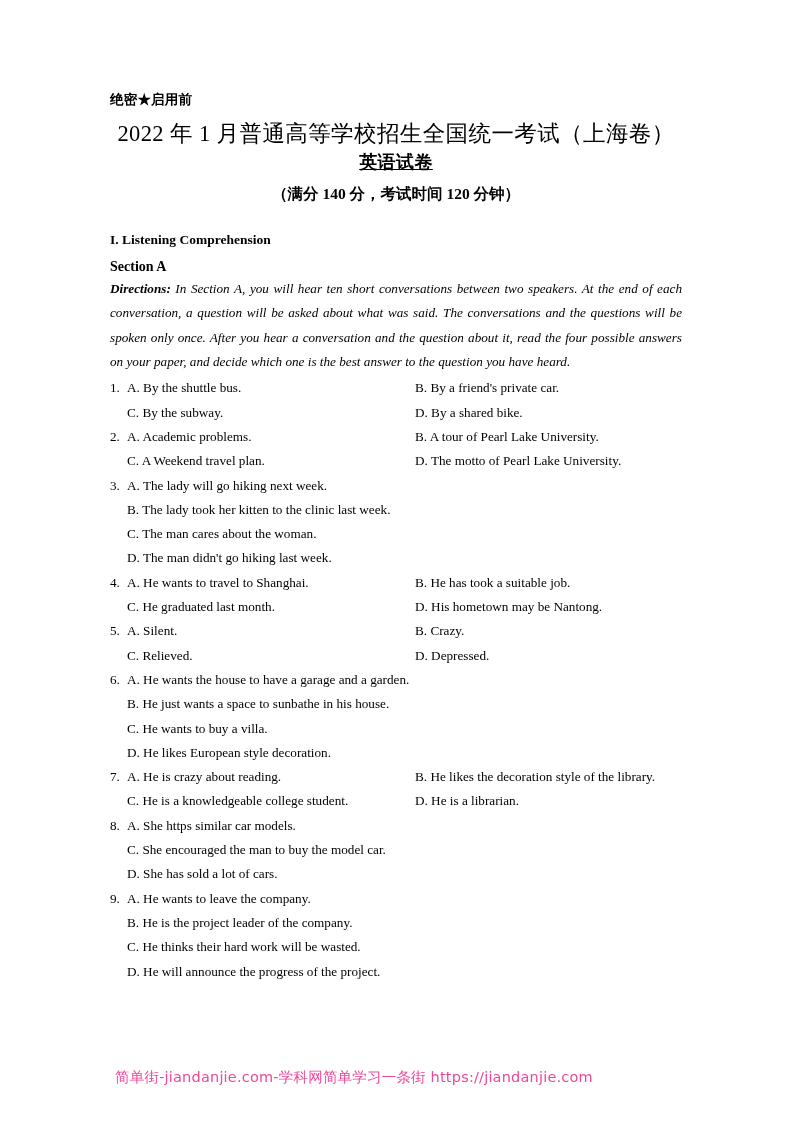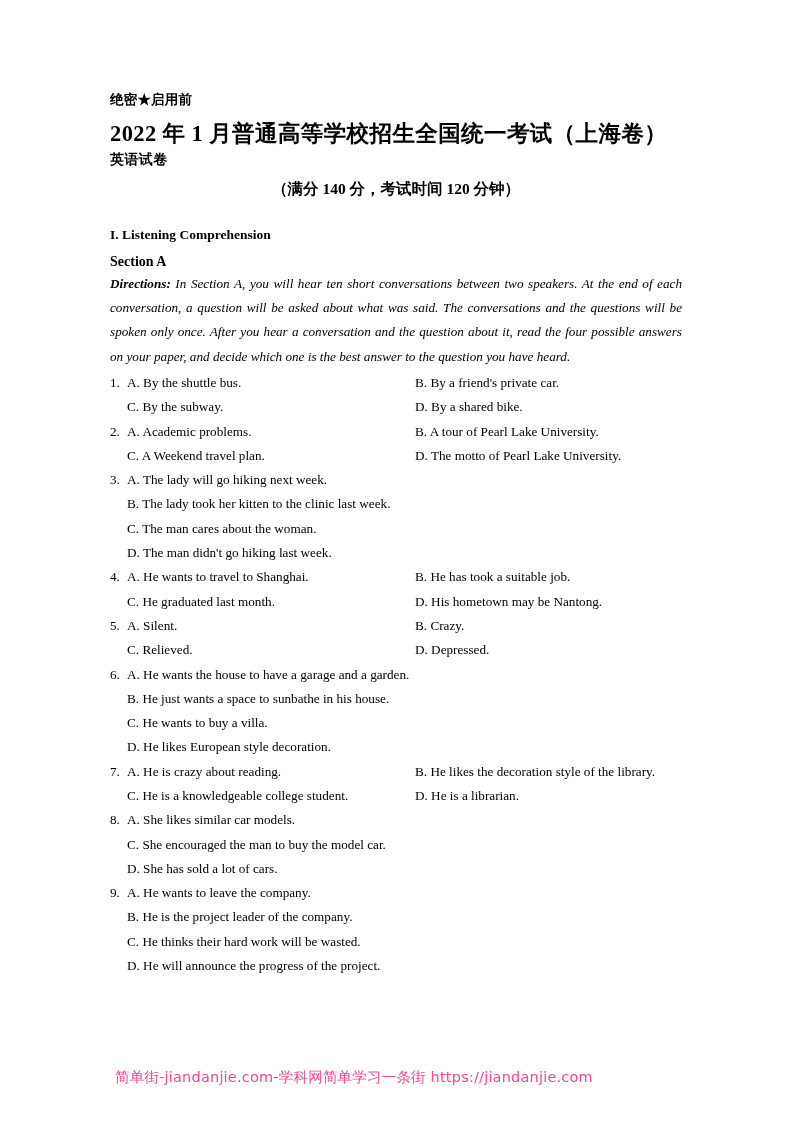--- a/index.html
+++ b/index.html
@@ -31,32 +31,34 @@
   
   .secrecy {
     margin-top: 92px;
     font-size: 13.5px;
     font-weight: bold;
     letter-spacing: 0.2px;
     line-height: 1.2;
   }
   .doc-title {
     margin-top: 11px;
-    text-align: left;
+    text-align: center;
     font-size: 22.5px;
-    font-weight: bold;
+    font-weight: normal;
     line-height: 1.36;
     letter-spacing: 0.4px;
     white-space: nowrap;
   }
   .doc-subject {
-    font-size: 14px;
+    text-align: center;
+    font-size: 18px;
     font-weight: bold;
     line-height: 1.36;
     letter-spacing: 0.4px;
+    text-decoration: underline;
   }
   .doc-meta {
     margin-top: 9px;
     text-align: center;
     font-size: 15.5px;
     font-weight: bold;
     line-height: 1.4;
   }
 
   
@@ -246,21 +248,21 @@
           </div>
           <div class="q-row">
             <span class="q-num blank"></span>
             <span class="opt-a">C. He is a knowledgeable college student.</span>
             <span class="opt-b">D. He is a librarian.</span>
           </div>
         </div>
         <div class="q">
           <div class="q-single">
             <span class="q-num">8.</span>
-            <span class="opt-full">A. She likes similar car models.</span>
+            <span class="opt-full">A. She https similar car models.</span>
           </div>
           <div class="q-single">
             <span class="q-num blank"></span>
             <span class="opt-full">C. She encouraged the man to buy the model car.</span>
           </div>
           <div class="q-single">
             <span class="q-num blank"></span>
             <span class="opt-full">D. She has sold a lot of cars.</span>
           </div>
         </div>

